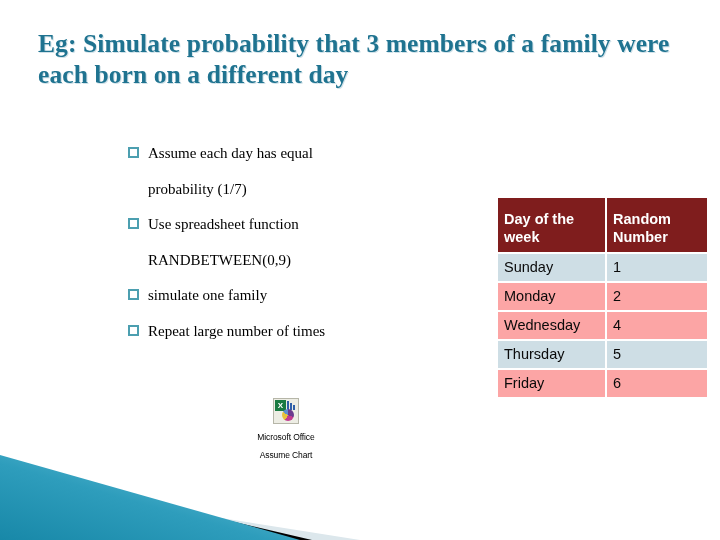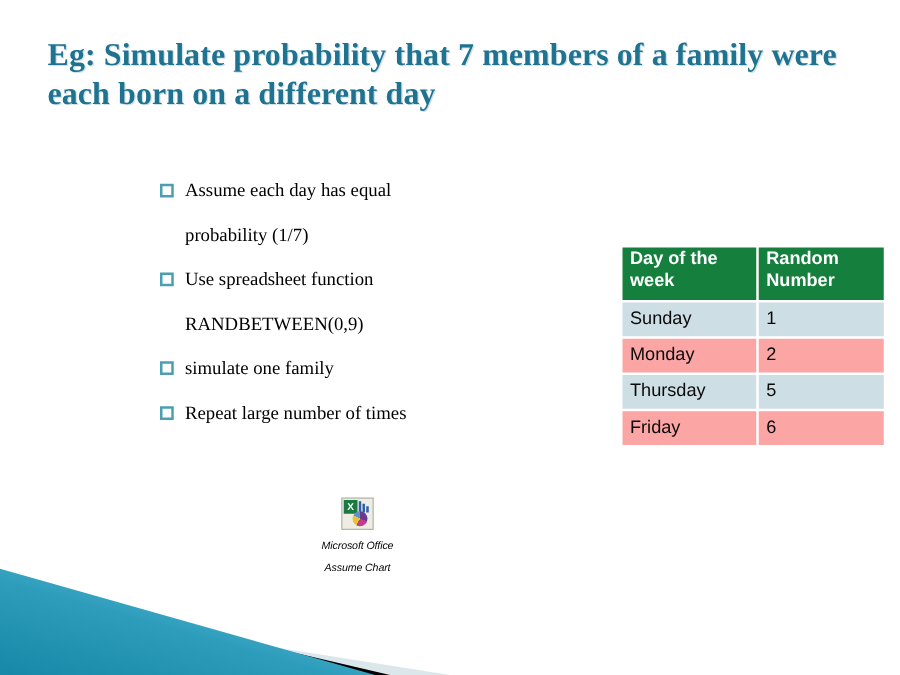--- a/index.html
+++ b/index.html
@@ -117,45 +117,44 @@
     width: 12px; height: 12px;
     border-radius: 50%;
     background: conic-gradient(#6C3A8E 0deg 110deg, #C23B8F 110deg 210deg, #E8C23B 210deg 300deg, #5E8FD0 300deg 360deg);
   }
   #excel-object .ole-caption {
     font-family: "Liberation Sans", "DejaVu Sans", sans-serif;
     font-size: 8.5px;
     line-height: 11px;
     color: #000000;
     letter-spacing: -0.1px;
-    font-style: italic;
   }
 
   
   #day-table {
     position: absolute;
     left: 496px;
     top: 196px;
     width: 211px;
     border-collapse: separate;
     border-spacing: 2px 2px;
     font-family: "Liberation Sans", "DejaVu Sans", sans-serif;
     table-layout: fixed;
   }
   #day-table col.c-day   { width: 107px; }
   #day-table col.c-num   { width: 100px; }
   #day-table th {
-    background: #15803d;
+    background: #7f1d1d;
     color: #ffffff;
     font-size: 14.5px;
     font-weight: bold;
     line-height: 18px;
     text-align: left;
     vertical-align: top;
-    padding: 0 5px 6px 6px;
+    padding: 12px 5px 6px 6px;
     height: 40px;
     box-sizing: border-box;
   }
   #day-table td {
     font-size: 14.5px;
     line-height: 19px;
     color: #0A0A0A;
     text-align: left;
     vertical-align: top;
     padding: 4px 5px 4px 6px;
@@ -175,21 +174,21 @@
     width: 420px;
     height: 95px;
     pointer-events: none;
   }
 </style>
 </head>
 <body>
 
 <div id="slide">
 
-  <div id="slide-title">Eg: Simulate probability that 7 members of a family were each born on a different day</div>
+  <div id="slide-title">Eg: Simulate probability that 3 members of a family were each born on a different day</div>
 
   <ul id="body-list">
     <li>
       <span class="bullet-sq"></span>
       <span class="cont">Assume each day has equal</span>
       <span class="cont">probability (1/7)</span>
     </li>
     <li>
       <span class="bullet-sq"></span>
       <span class="cont">Use spreadsheet function</span>
@@ -230,20 +229,24 @@
     </thead>
     <tbody>
       <tr class="band-a">
         <td>Sunday</td>
         <td>1</td>
       </tr>
       <tr class="band-b">
         <td>Monday</td>
         <td>2</td>
       </tr>
+      <tr class="band-b">
+        <td>Wednesday</td>
+        <td>4</td>
+      </tr>
       <tr class="band-a">
         <td>Thursday</td>
         <td>5</td>
       </tr>
       <tr class="band-b">
         <td>Friday</td>
         <td>6</td>
       </tr>
     </tbody>
   </table>

